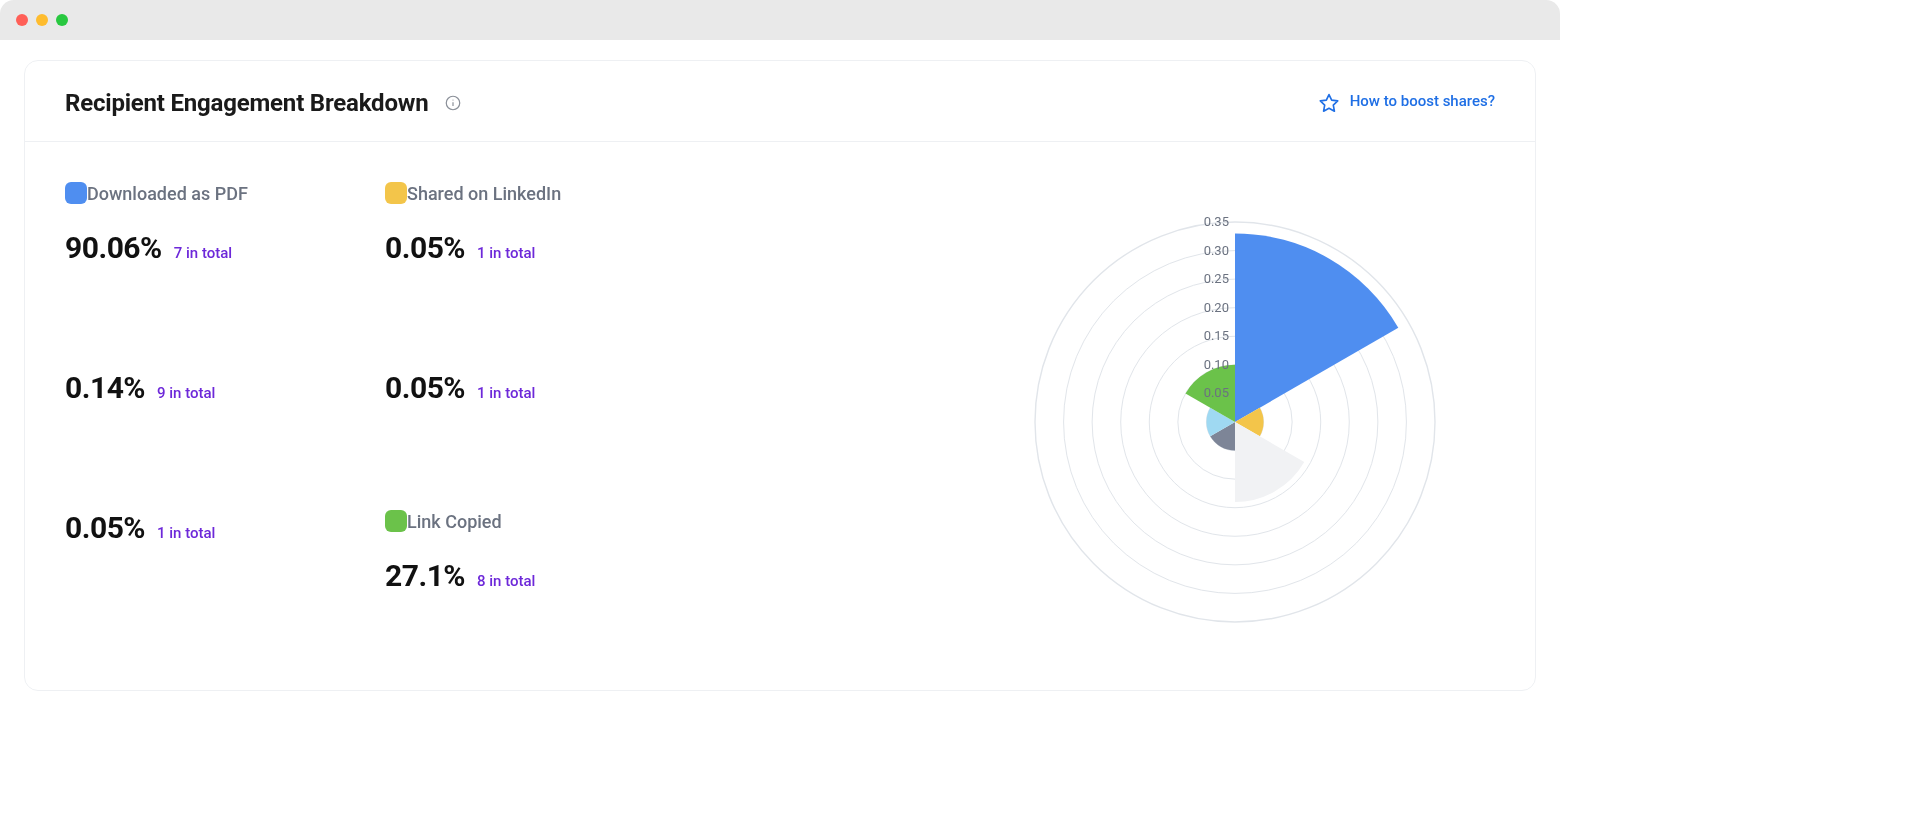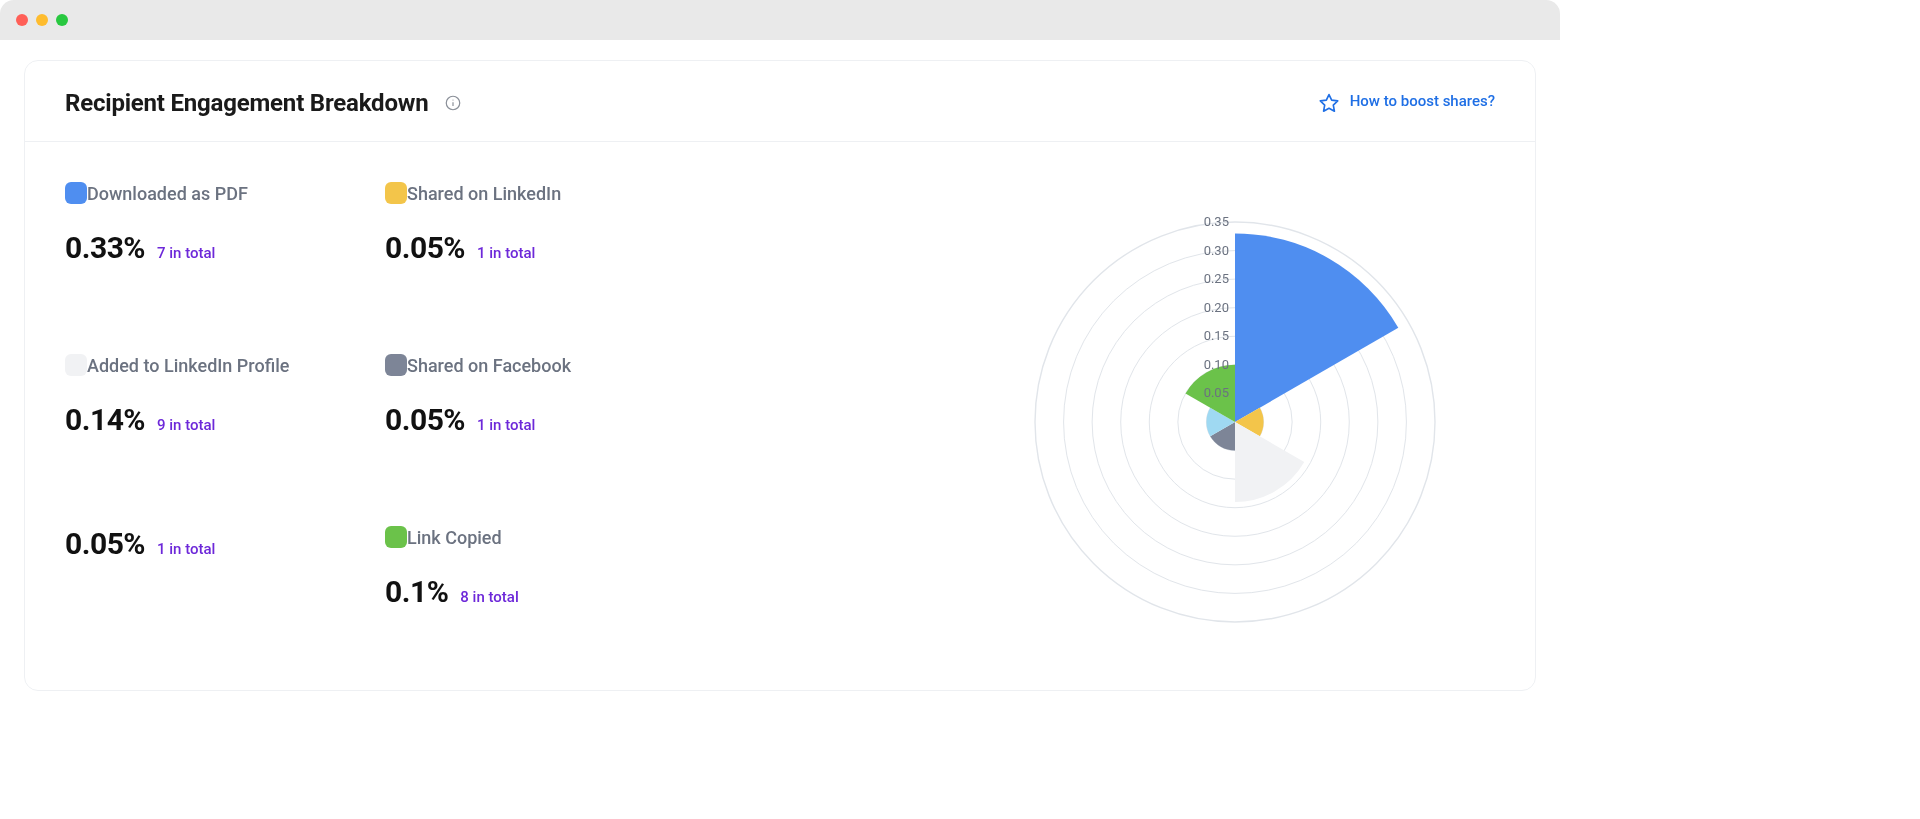--- a/index.html
+++ b/index.html
@@ -167,67 +167,59 @@
     </div>
 
     <div class="card-body">
       <div class="metrics" id="metrics">
           <div class="metric">
             <div class="metric-head">
               <span class="swatch" style="background:#4f8ef0"></span>
               <span class="metric-label">Downloaded as PDF</span>
             </div>
             <div class="metric-value-row">
-              <span class="metric-percent">0.33%</span>
+              <span class="metric-percent">90.06%</span>
               <span class="metric-total">7 in total</span>
             </div>
           </div>
           <div class="metric">
             <div class="metric-head">
               <span class="swatch" style="background:#f3c54a"></span>
               <span class="metric-label">Shared on LinkedIn</span>
             </div>
             <div class="metric-value-row">
               <span class="metric-percent">0.05%</span>
               <span class="metric-total">1 in total</span>
             </div>
           </div>
           <div class="metric">
-            <div class="metric-head">
-              <span class="swatch" style="background:#f1f2f4"></span>
-              <span class="metric-label">Added to LinkedIn Profile</span>
-            </div>
             <div class="metric-value-row">
               <span class="metric-percent">0.14%</span>
               <span class="metric-total">9 in total</span>
             </div>
           </div>
           <div class="metric">
-            <div class="metric-head">
-              <span class="swatch" style="background:#7d8597"></span>
-              <span class="metric-label">Shared on Facebook</span>
-            </div>
             <div class="metric-value-row">
               <span class="metric-percent">0.05%</span>
               <span class="metric-total">1 in total</span>
             </div>
           </div>
           <div class="metric">
             <div class="metric-value-row">
               <span class="metric-percent">0.05%</span>
               <span class="metric-total">1 in total</span>
             </div>
           </div>
           <div class="metric">
             <div class="metric-head">
               <span class="swatch" style="background:#6bc24a"></span>
               <span class="metric-label">Link Copied</span>
             </div>
             <div class="metric-value-row">
-              <span class="metric-percent">0.1%</span>
+              <span class="metric-percent">27.1%</span>
               <span class="metric-total">8 in total</span>
             </div>
           </div>
         </div>
 
       <div class="chart-wrap">
         <svg id="polar" width="460" height="460" viewBox="0 0 460 460">
             <circle cx="230" cy="240" r="28.57" class="ring"></circle>
             <circle cx="230" cy="240" r="57.14" class="ring"></circle>
             <circle cx="230" cy="240" r="85.71" class="ring"></circle>

